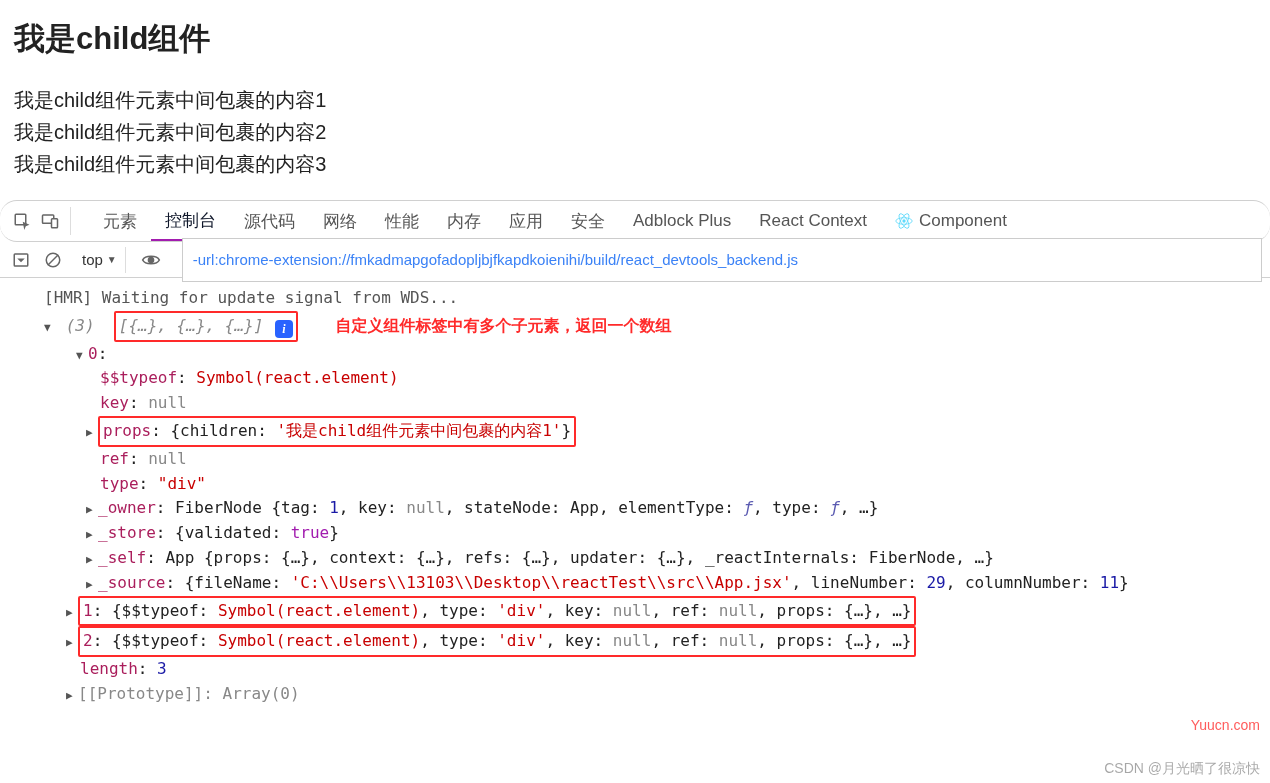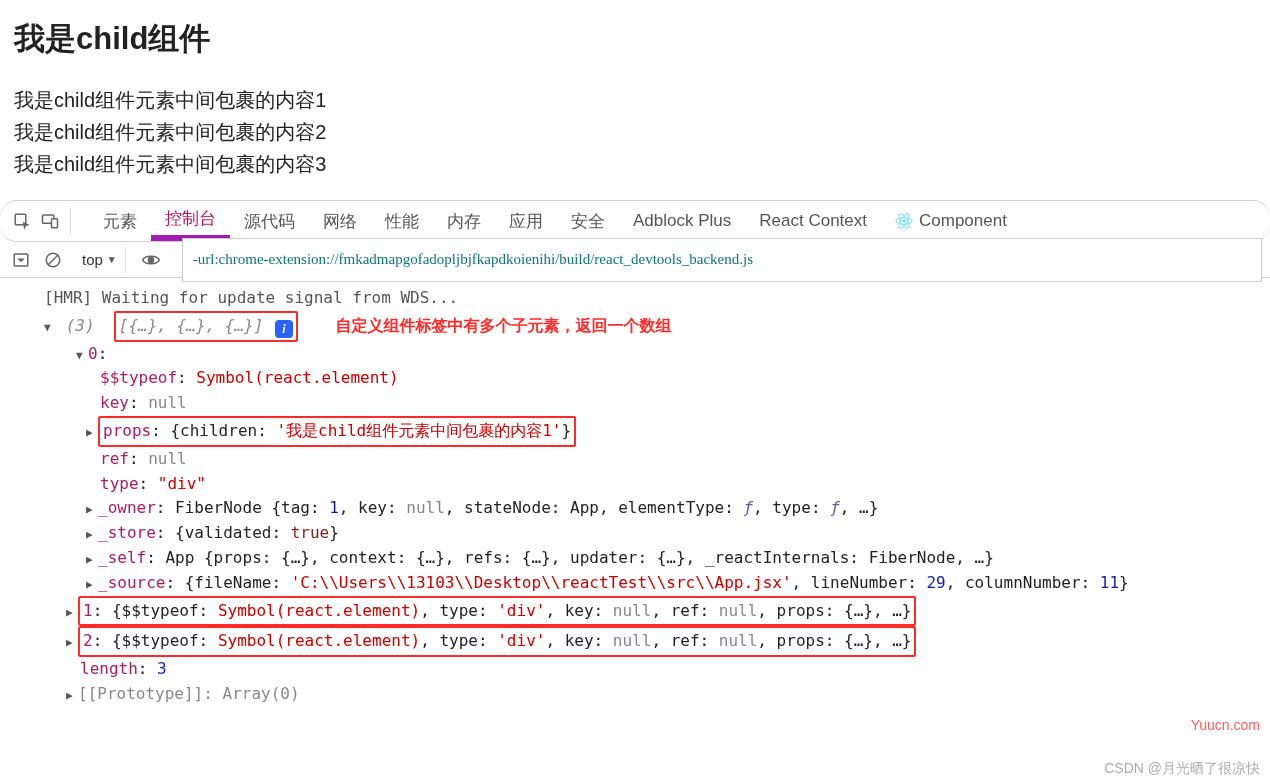--- a/index.html
+++ b/index.html
@@ -4,40 +4,40 @@
 <style>
 * { box-sizing: border-box; margin: 0; padding: 0; }
 body { font-family: "Microsoft YaHei", "PingFang SC", Arial, sans-serif; font-size: 16px; background: #fff; color: #222; width: 1270px; }
 .page-content { padding: 18px 14px 20px 14px; }
 .page-content h2 { font-size: 31px; font-weight: 700; margin-bottom: 24px; }
 .page-content .line { font-size: 20px; line-height: 1.6; }
 .devtools-tabs { display: flex; align-items: center; border-top: 1px solid #d0d0d0; border-bottom: 1px solid #d0d0d0; padding: 0 8px; height: 42px; gap: 0; border-radius: 17px; }
 .devtools-tabs .iconbtn { width: 28px; height: 28px; display: flex; align-items: center; justify-content: center; color: #666; cursor: pointer; }
 .devtools-tabs .tabs { display: flex; align-items: stretch; margin-left: 12px; height: 100%; gap: 0; }
 .devtools-tabs .tab { display: flex; align-items: center; padding: 0 14px; font-size: 17px; color: #555; cursor: pointer; white-space: nowrap; }
-.devtools-tabs .tab.active { color: #be185d; border-bottom: 6px solid #a21caf; }
+.devtools-tabs .tab.active { color: #0f172a; border-bottom: 2px solid #a21caf; }
 .devtools-tabs .tab.comp { gap: 6px; }
 .react-icon { width: 18px; height: 18px; display: inline-block; color: #61dafb; }
 .devtools-tabs .sep { width: 1px; height: 28px; background: #ddd; margin: 0 6px; }
 .filter-row { display: flex; align-items: center; border-bottom: 1px solid #d0d0d0; padding: 3px 8px; height: 36px; gap: 6px; }
 .filter-row .iconbtn { width: 26px; height: 26px; display: flex; align-items: center; justify-content: center; color: #666; cursor: pointer; }
 .context-sel { display: flex; align-items: center; border-right: 1px solid #ddd; padding: 0 8px 0 4px; height: 26px; font-size: 15px; color: #333; cursor: pointer; gap: 4px; }
 .eye { margin: 0 6px; }
-.filter-input { flex: 1; border: 1px solid #ccc; height: 44px; padding: 0 10px; font-size: 15px; font-family: Liberation Serif, serif; color: #0f766e; }
+.filter-input { flex: 1; border: 1px solid #ccc; height: 44px; padding: 0 10px; font-size: 15px; font-family: Liberation Sans, sans-serif; color: #3b82f6; }
 .console-body { font-family: Consolas, Menlo, monospace; font-size: 16px; line-height: 1.55; padding: 8px 0 6px 6px; }
 .row { white-space: nowrap; }
 .hmr { color: #555; padding-left: 38px; }
 .tri { display: inline-block; width: 12px; color: #555; font-size: 11px; }
 .dim { color: #888; }
 .obj { font-style: italic; color: #888; }
 .key { color: #aa1e5c; }
 .sym { color: #c80000; }
 .str { color: #c80000; }
 .nul { color: #888; }
-.bool { color: #7f1d1d; }
+.bool { color: #a21caf; }
 .num { color: #1a1aa6; }
 .fn { font-style: italic; color: #5b5bb1; }
 .info-badge { display: inline-flex; align-items: center; justify-content: center; width: 18px; height: 18px; border-radius: 4px; background: #2962ff; color: #fff; font-size: 12px; font-weight: 700; font-style: italic; font-family: "Times New Roman", serif; margin-left: 2px; vertical-align: -2px; }
 .anno-red { color: #ff2a2a; font-weight: 700; font-family: "Microsoft YaHei", sans-serif; margin-left: 28px; }
 .box-red { border: 2px solid #ff2a2a; border-radius: 2px; display: inline-block; padding: 1px 3px; }
 .l1 { padding-left: 38px; }
 .l2 { padding-left: 70px; }
 .l3 { padding-left: 94px; }
 .l1b { padding-left: 60px; }
 .watermark1 { position: absolute; right: 10px; top: 717px; color: #ff5c5c; font-size: 14px; font-family: sans-serif; }

